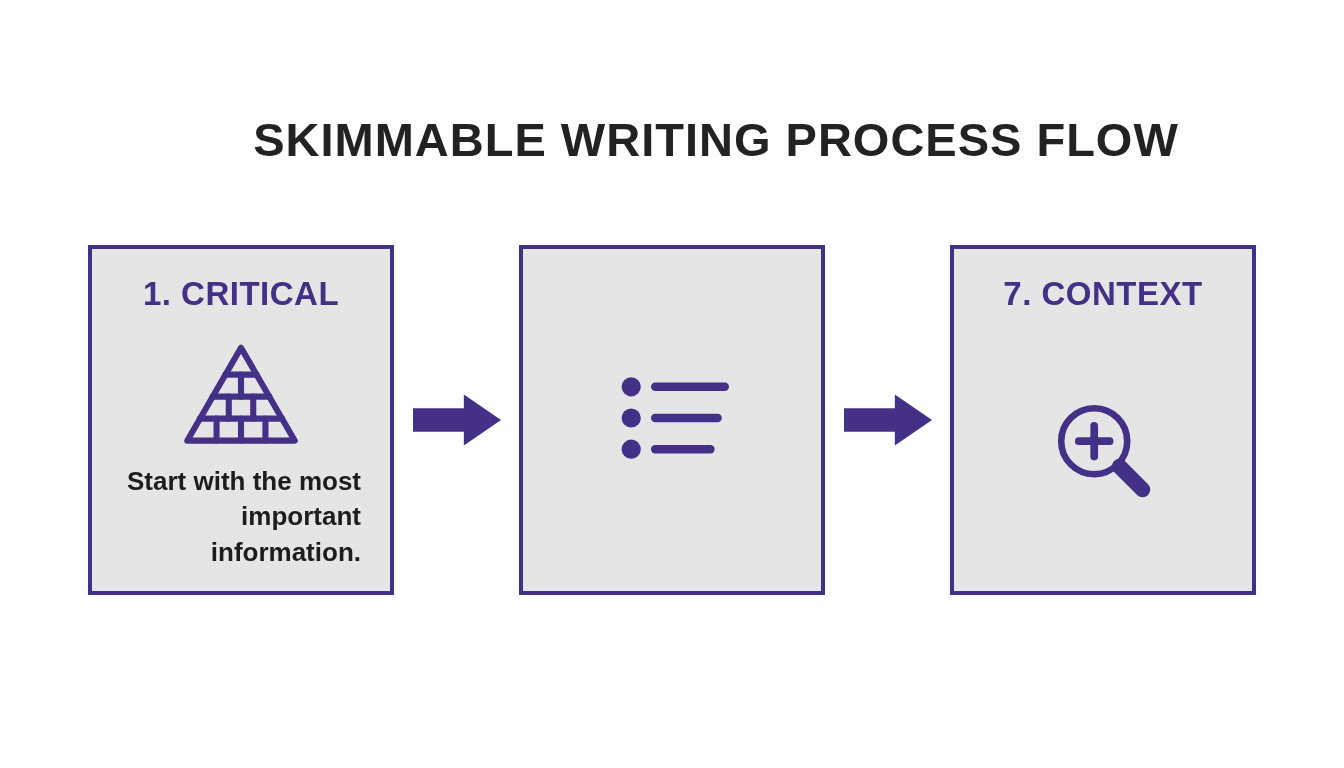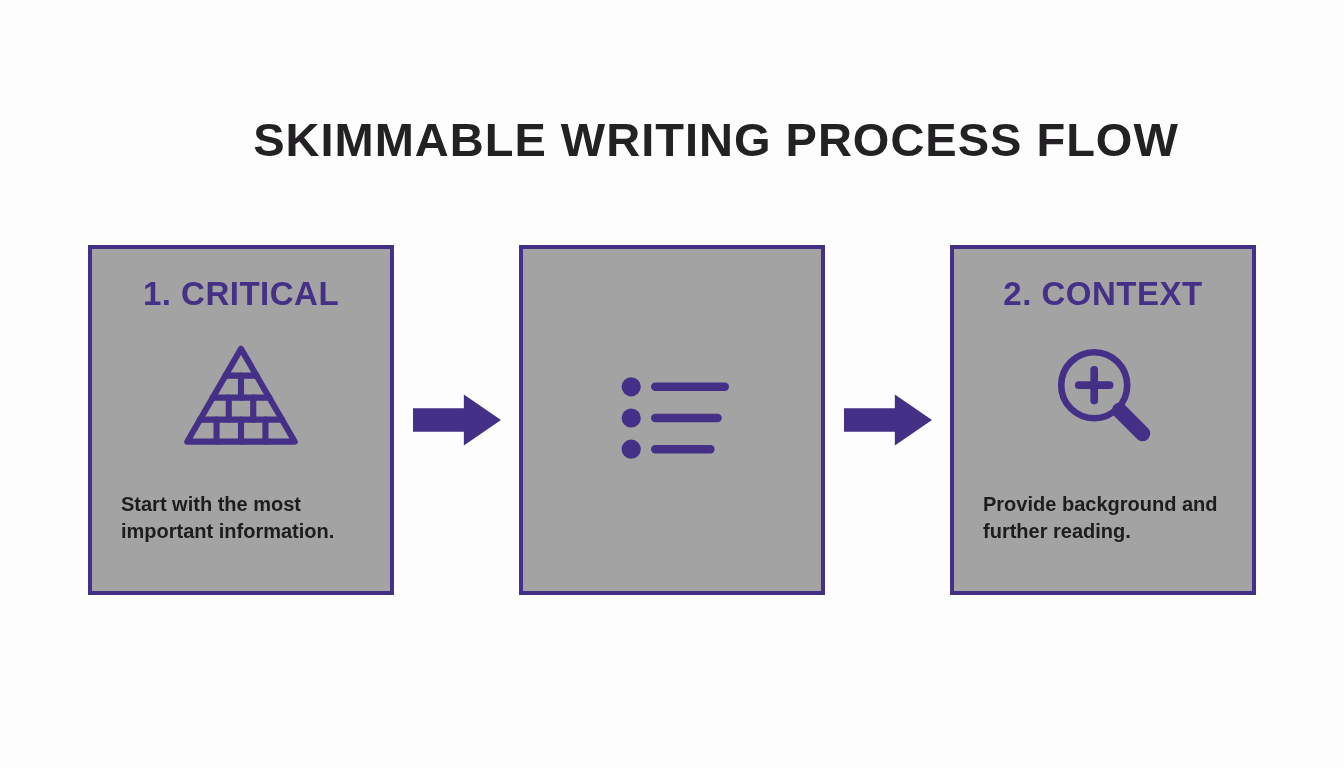--- a/index.html
+++ b/index.html
@@ -39,21 +39,21 @@
     width: 100%;
     display: flex;
     justify-content: center;
     align-items: flex-start;
   }
 
   .step-box {
     width: 306px;
     height: 350px;
     border: 4px solid #453087;
-    background: #a3a3a3;
+    background: #e5e5e5;
     display: flex;
     flex-direction: column;
     align-items: center;
     padding: 26px 20px 30px 20px;
     gap: 25px;
   }
 
   .step-heading {
     font-size: 33px;
     font-weight: 800;
@@ -64,24 +64,24 @@
 
   .step-icon {
     flex: 1 1 auto;
     display: flex;
     align-items: center;
     justify-content: center;
     width: 100%;
   }
 
   .step-desc {
-    font-size: 20px;
+    font-size: 26px;
     font-weight: 700;
     color: #1e1c1e;
-    text-align: left;
+    text-align: right;
     line-height: 1.35;
     max-width: 240px;
     min-height: 86px;
     display: flex;
     align-items: center;
     justify-content: center;
   }
 
   .arrow-cell {
     width: 125px;
@@ -142,26 +142,25 @@
       </div>
     </div>
 
     <div class="arrow-cell">
       <svg width="88" height="56" viewBox="0 0 90 56">
         <polygon points="0,16 52,16 52,2 90,28 52,54 52,40 0,40" fill="#453087"></polygon>
       </svg>
     </div>
 
     <div class="step-box">
-      <div class="step-heading">2. CONTEXT</div>
+      <div class="step-heading">7. CONTEXT</div>
       <div class="step-icon">
         <svg width="110" height="110" viewBox="0 0 100 100" fill="none" stroke="#453087" stroke-linecap="round">
           <circle cx="42" cy="42" r="30" stroke-width="6"></circle>
           <line x1="28" y1="42" x2="56" y2="42" stroke-width="7"></line>
           <line x1="42" y1="28" x2="42" y2="56" stroke-width="7"></line>
           <line x1="65" y1="65" x2="86" y2="86" stroke-width="14"></line>
         </svg>
       </div>
-      <div class="step-desc">Provide background and further reading.</div>
     </div>
 
   </div>
 </div>
 
 </body></html>

